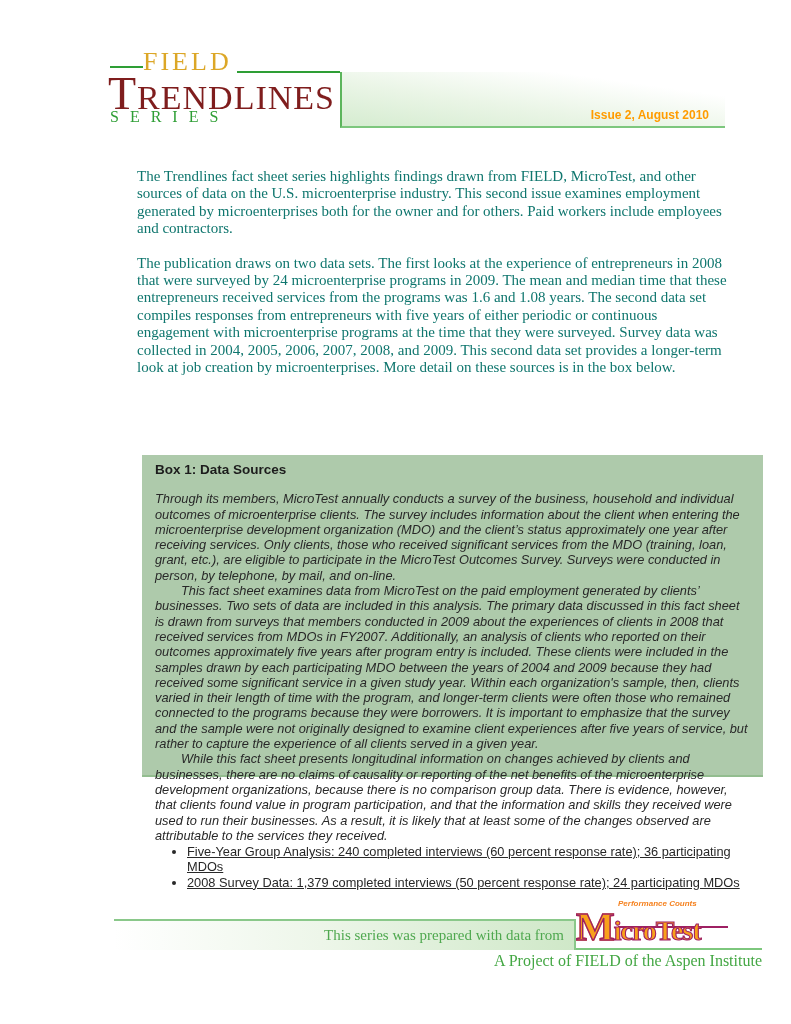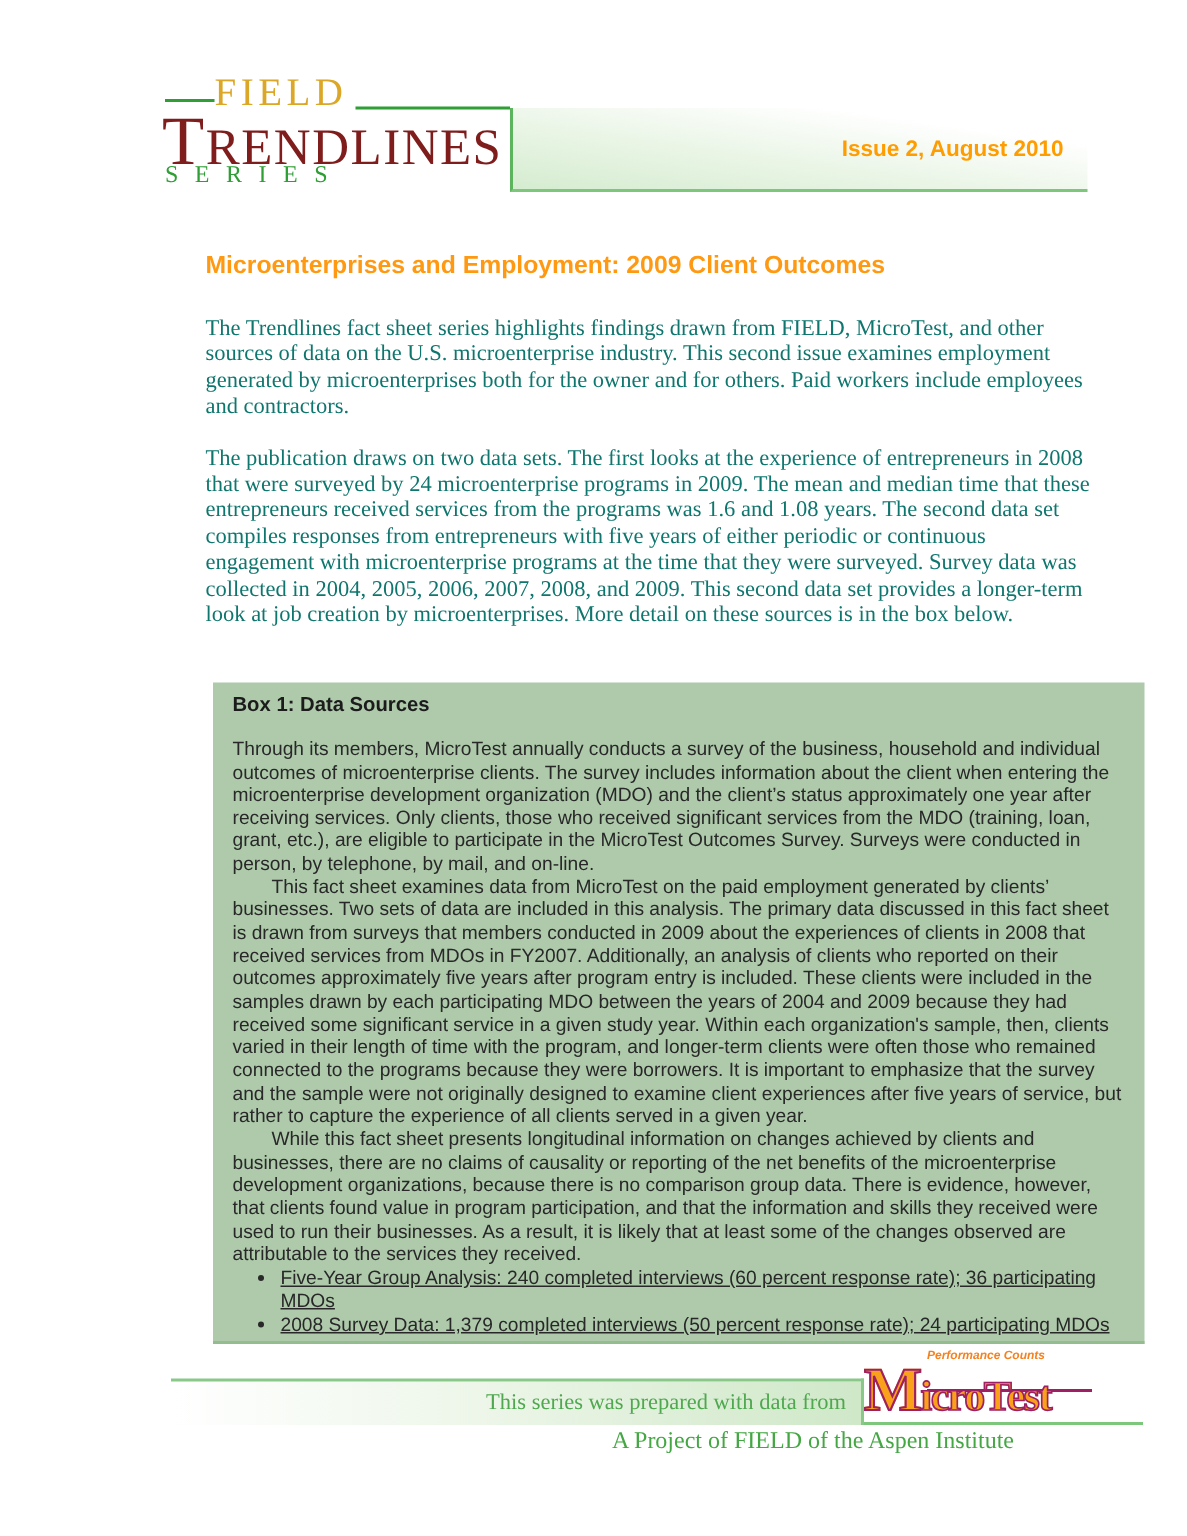--- a/index.html
+++ b/index.html
@@ -13,36 +13,36 @@
   .field-rule{position:absolute;left:215px;top:71px;width:103px;height:2px;background:#2E9E35;}
   .trendlines{position:absolute;left:86px;top:66px;font-family:"Liberation Serif",serif;
          font-size:34px;letter-spacing:1px;color:#7f1d1d;line-height:1.2;}
   .trendlines::first-letter{font-size:46px;}
   .series{position:absolute;left:88px;top:109px;width:224px;text-align:left;
          font-family:"Liberation Serif",serif;font-size:16px;letter-spacing:11px;
          color:#2E9E35;line-height:1;}
   .gradient-panel{position:absolute;left:318px;top:72px;width:385px;height:56px;
          box-sizing:border-box;border-left:2px solid #5CB55C;border-bottom:2px solid #7DC77D;
          background:linear-gradient(to top right,#D5ECD0 0%,#EAF5E6 40%,#ffffff 78%);}
-  .issue{position:absolute;right:16px;bottom:18px;font-family:"Liberation Sans",sans-serif;
-         font-weight:bold;font-size:15px;color:#FF9C00;white-space:nowrap;}
+  .issue{position:absolute;right:16px;bottom:4px;font-family:"Liberation Sans",sans-serif;
+         font-weight:bold;font-size:12px;color:#FF9C00;white-space:nowrap;}
 
   
   .article{position:absolute;left:115px;top:168px;width:594px;}
   .article h1{margin:0 0 24px 0;font-family:"Liberation Sans",sans-serif;
          font-size:16.5px;font-weight:bold;color:#FF9912;}
   .article p{margin:0 0 17px 0;font-size:15px;line-height:17.4px;color:#0f766e;}
 
   
-  .databox{position:absolute;left:120px;top:455px;width:621px;height:441px;
+  .databox{position:absolute;left:120px;top:455px;width:621px;height:322px;
          box-sizing:border-box;background:#AECAAB;border-bottom:2px solid #93BD8F;
          padding:7px 14px 0 13px;font-family:"Liberation Sans",sans-serif;
          font-size:12.8px;line-height:15.3px;color:#282828;}
   .databox h2{margin:0 0 14px 0;font-size:13.5px;font-weight:bold;color:#1c1c1c;}
-  .databox p{margin:0;}
+  .databox p{margin:0;font-style:italic;}
   .databox p.indent{text-indent:26px;}
   .databox ul{margin:1px 0 0 0;padding-left:32px;text-decoration:underline;}
   .databox li{margin:0;}
 
   
   .footer-bar{position:absolute;left:92px;top:919px;width:462px;height:31px;
          box-sizing:border-box;border-top:2px solid #8AC88A;border-right:2px solid #8AC88A;
          background:linear-gradient(to right,#ffffff 0%,#EDF6E9 45%,#CFE8C8 100%);
          text-align:right;padding-right:10px;line-height:28px;
          font-family:"Liberation Serif",serif;font-size:15px;color:#4FA84F;}
@@ -50,41 +50,40 @@
   .mt-tagline{position:absolute;left:42px;right:0;top:2px;font-family:"Liberation Sans",sans-serif;
          font-size:8px;font-weight:bold;font-style:italic;color:#F58220;
          border-bottom:2px solid #9E2063;padding-bottom:18px;white-space:nowrap;}
   .mt-word{position:absolute;left:0;top:5px;white-space:nowrap;
          font-family:Liberation Serif, serif;font-weight:bold;letter-spacing:-1px;}
   .mt-initial{font-size:41px;color:#F9A11B;-webkit-text-stroke:1.4px #9E2063;
          background:linear-gradient(135deg,#FFD84F 0%,#F9A11B 55%,#F47B20 100%);
          -webkit-background-clip:text;background-clip:text;}
   .mt-rest{font-size:28px;color:#F9A11B;-webkit-text-stroke:1.1px #9E2063;}
   .mt-underline{position:absolute;left:554px;top:948px;width:186px;height:2px;background:#7DC77D;}
-  .project{position:absolute;left:300px;top:952px;width:440px;text-align:center;
+  .project{position:absolute;left:300px;top:952px;width:440px;text-align:right;
          font-family:"Liberation Serif",serif;font-size:16px;color:#44A744;}
 </style>
 </head>
 <body>
 
 <div class="page">
 
   <div>
     <div class="t-arm"></div>
     <div class="field">FIELD</div>
     <div class="field-rule"></div>
     <div class="trendlines">TRENDLINES</div>
     <div class="series">SERIES</div>
     <div class="gradient-panel">
       <span class="issue">Issue 2, August 2010</span>
     </div>
   </div>
 
   <div class="article">
-    <h1>Microenterprises and Employment: 2009 Client Outcomes</h1>
     <p>The Trendlines fact sheet series highlights findings drawn from FIELD, MicroTest, and other sources of data on the U.S. microenterprise industry.  This second issue examines employment generated by microenterprises both for the owner and for others. Paid workers include employees and contractors.</p>
     <p>The publication draws on two data sets. The first looks at the experience of entrepreneurs in 2008 that were surveyed by 24 microenterprise programs in 2009. The mean and median time that these entrepreneurs received services from the programs was 1.6 and 1.08 years. The second data set compiles responses from entrepreneurs with five years of either periodic or continuous engagement with microenterprise programs at the time that they were surveyed. Survey data was collected in 2004, 2005, 2006, 2007, 2008, and 2009. This second data set provides a longer-term look at job creation by microenterprises. More detail on these sources is in the box below.</p>
   </div>
 
   <div class="databox">
     <h2>Box 1: Data Sources</h2>
     <p>Through its members, MicroTest annually conducts a survey of the business, household and individual outcomes of microenterprise clients.  The survey includes information about the client when entering the microenterprise development organization (MDO) and the client’s status approximately one year after receiving services.  Only clients, those who received significant services from the MDO (training, loan, grant, etc.), are eligible to participate in the MicroTest Outcomes Survey.  Surveys were conducted in person, by telephone, by mail, and on-line.</p>
     <p class="indent">This fact sheet examines data from MicroTest on the paid employment generated by clients’ businesses.  Two sets of data are included in this analysis.  The primary data discussed in this fact sheet is drawn from surveys that members conducted in 2009 about the experiences of clients in 2008 that received services from MDOs in FY2007.  Additionally, an analysis of clients who reported on their outcomes approximately five years after program entry is included. These clients were included in the samples drawn by each participating MDO between the years of 2004 and 2009 because they had received some significant service in a given study year. Within each organization's sample, then, clients varied in their length of time with the program, and longer-term clients were often those who remained connected to the programs because they were borrowers.  It is important to emphasize that the survey and the sample were not originally designed to examine client experiences after five years of service, but rather to capture the experience of all clients served in a given year.</p>
     <p class="indent">While this fact sheet presents longitudinal information on changes achieved by clients and businesses, there are no claims of causality or reporting of the net benefits of the microenterprise development organizations, because there is no comparison group data. There is evidence, however, that clients found value in program participation, and that the information and skills they received were used to run their businesses. As a result, it is likely that at least some of the changes observed are attributable to the services they received.</p>
     <ul>

